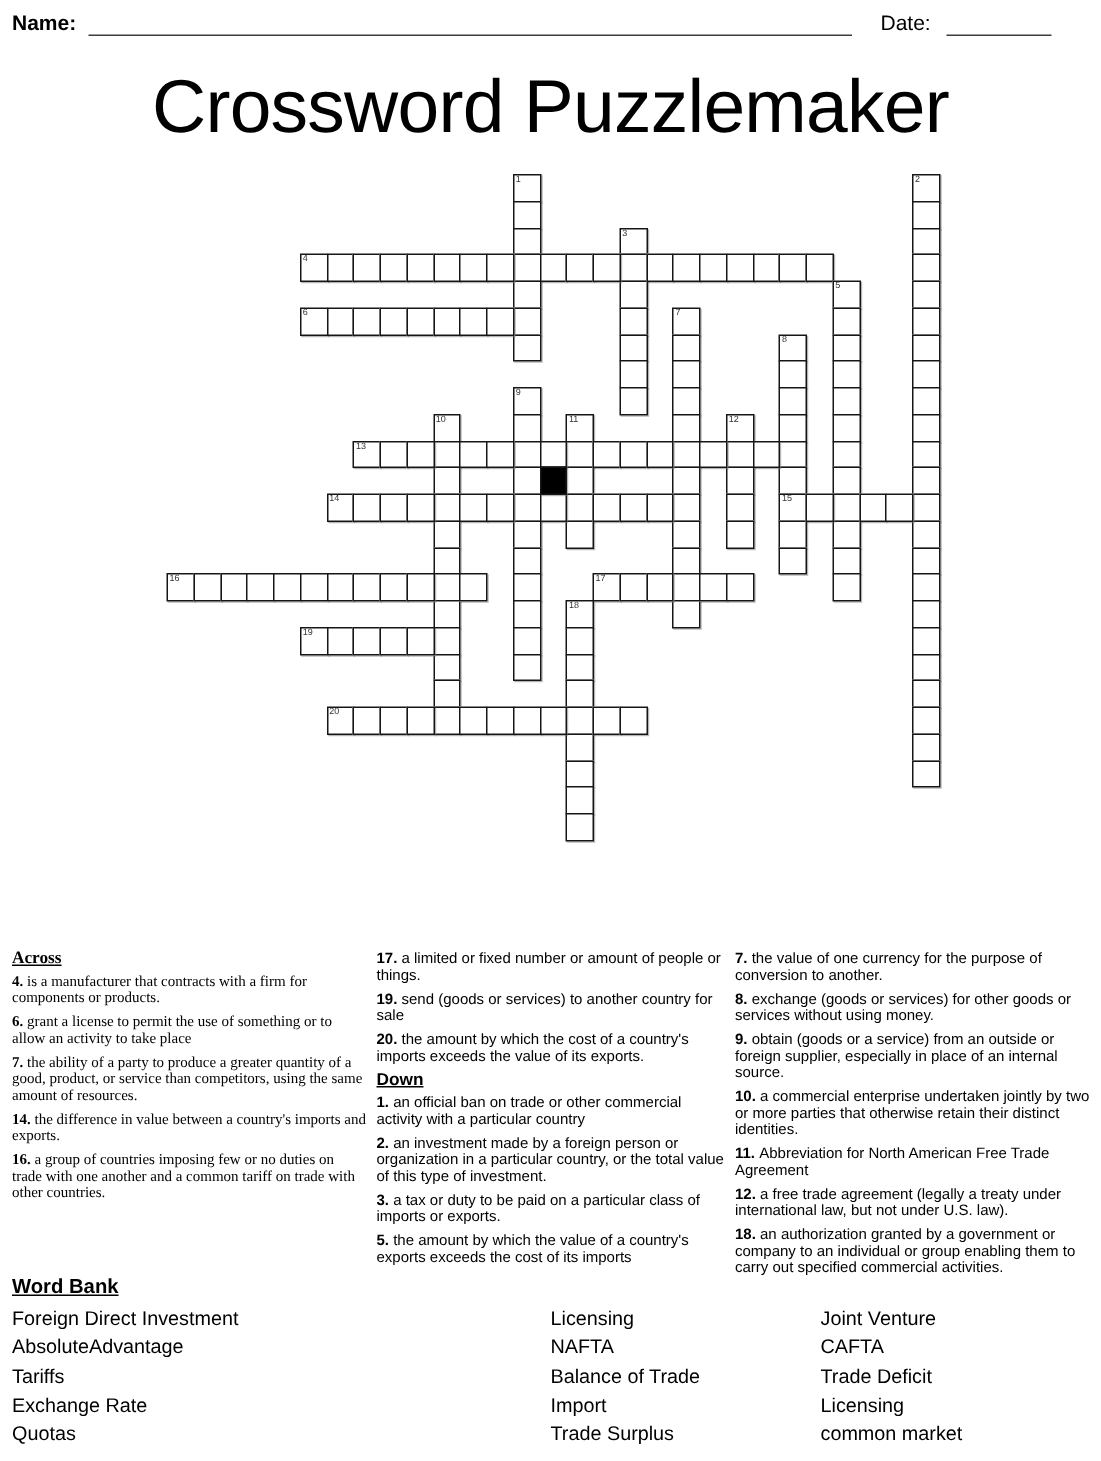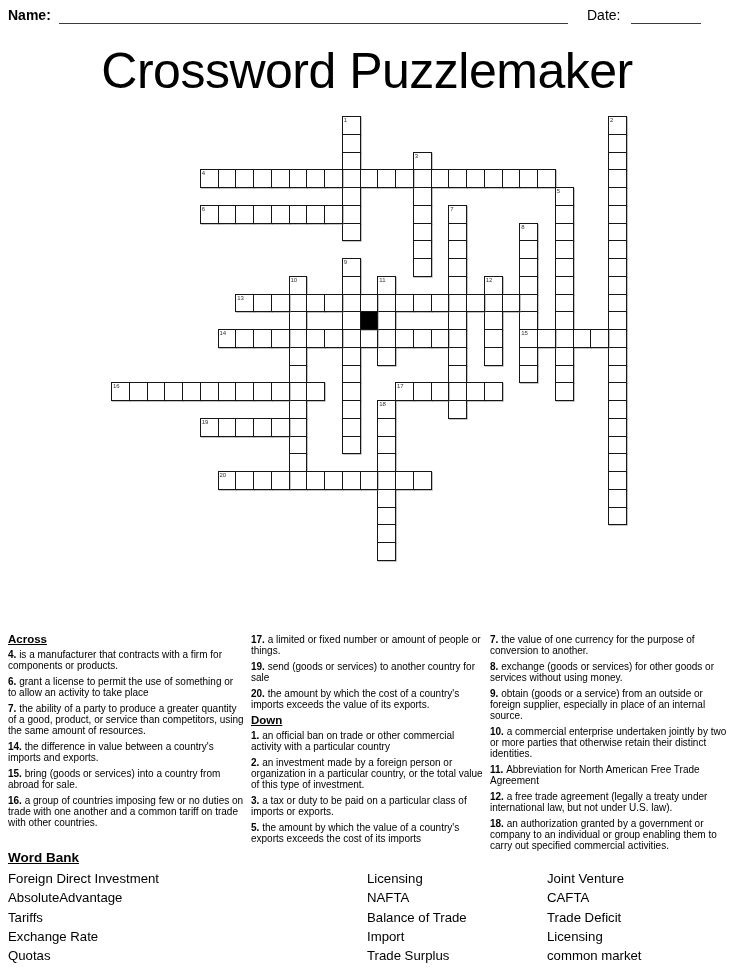--- a/index.html
+++ b/index.html
@@ -275,27 +275,26 @@
       <div class="cell" style="left: 159.75px; top: 355px;"></div>
       <div class="cell" style="left: 195.25px; top: 355px;"></div>
       <div class="cell" style="left: 213px; top: 355px;"></div>
       <div class="cell" style="left: 230.75px; top: 355px;"></div>
       <div class="cell" style="left: 248.5px; top: 355px;"></div>
       <div class="cell" style="left: 284px; top: 355px;"></div>
       <div class="cell" style="left: 301.75px; top: 355px;"></div>
       <div class="cell black" style="left: 248.5px; top: 195.25px;"></div>
     </div>
 
-  <div class="clue-col" style="left:8px;width:236px;">
+  <div class="clue-col" style="left:8px;width:236px;font-family:Liberation Serif, serif;">
       <div class="clue-head">Across</div>
       <div class="clue"><b>4. </b>is a manufacturer that contracts with a firm for components or products.</div>
       <div class="clue"><b>6. </b>grant a license to permit the use of something or to allow an activity to take place</div>
       <div class="clue"><b>7. </b>the ability of a party to produce a greater quantity of a good, product, or service than competitors, using the same amount of resources.</div>
       <div class="clue"><b>14. </b>the difference in value between a country's imports and exports.</div>
-      <div class="clue"><b>15. </b>bring (goods or services) into a country from abroad for sale.</div>
       <div class="clue"><b>16. </b>a group of countries imposing few or no duties on trade with one another and a common tariff on trade with other countries.</div>
     </div>
   <div class="clue-col" style="left:251px;width:233px;">
       <div class="clue"><b>17. </b>a limited or fixed number or amount of people or things.</div>
       <div class="clue"><b>19. </b>send (goods or services) to another country for sale</div>
       <div class="clue"><b>20. </b>the amount by which the cost of a country's imports exceeds the value of its exports.</div>
       <div class="clue-head">Down</div>
       <div class="clue"><b>1. </b>an official ban on trade or other commercial activity with a particular country</div>
       <div class="clue"><b>2. </b>an investment made by a foreign person or organization in a particular country, or the total value of this type of investment.</div>
       <div class="clue"><b>3. </b>a tax or duty to be paid on a particular class of imports or exports.</div>

